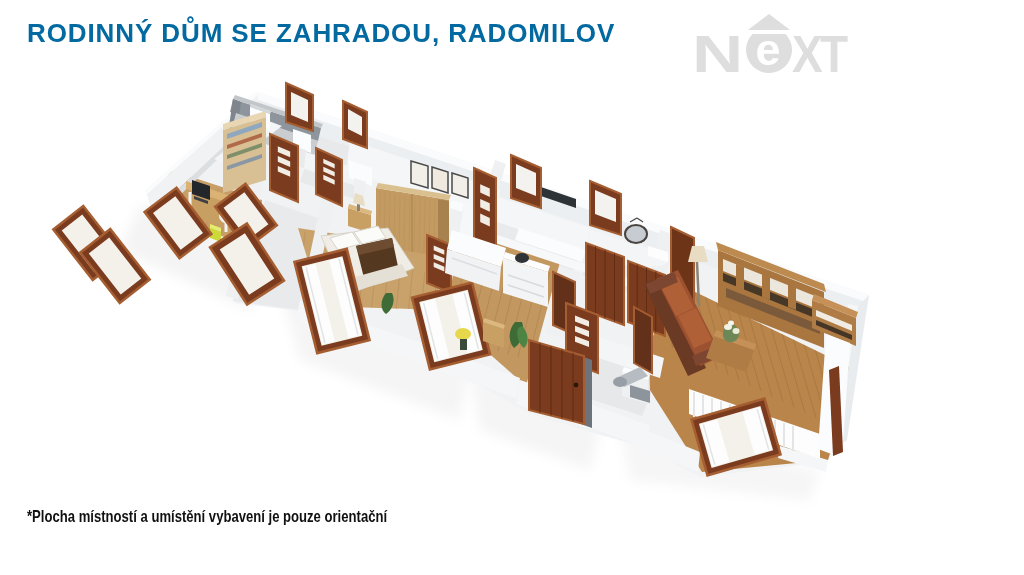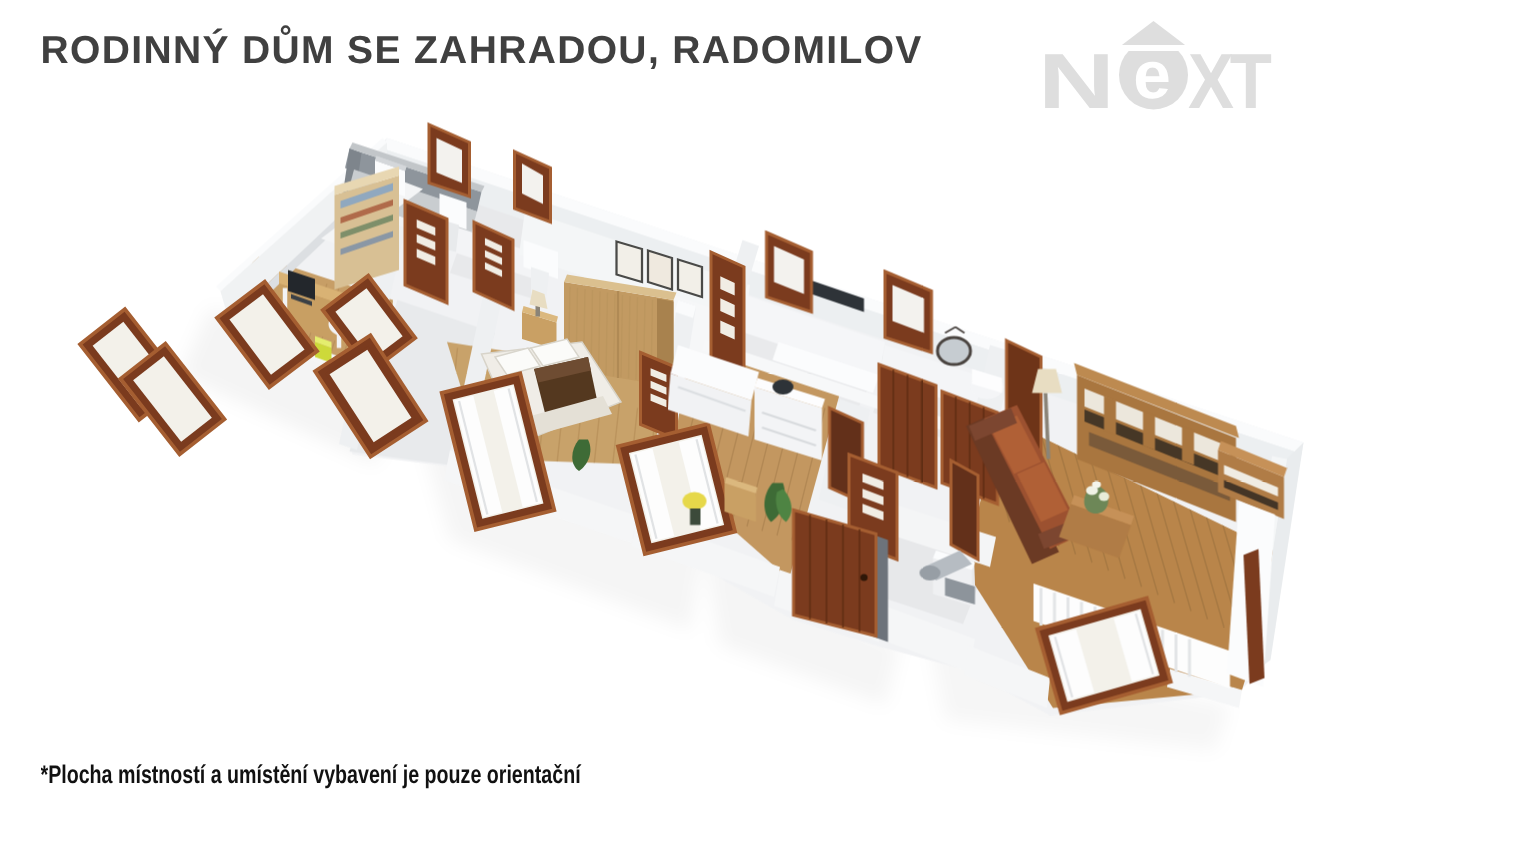--- a/index.html
+++ b/index.html
@@ -1,16 +1,16 @@
 <!DOCTYPE html>
 <html><head><meta charset="utf-8">
 <style>
 html,body{margin:0;padding:0;background:#ffffff;width:1024px;height:575px;overflow:hidden}
 body{font-family:"Liberation Sans",sans-serif;position:relative}
-.title{position:absolute;left:27px;top:18px;font-size:26px;font-weight:bold;color:#404040;letter-spacing:0.9px;white-space:nowrap}
+.title{position:absolute;left:27px;top:18px;font-size:26px;font-weight:bold;color:#0369a1;letter-spacing:0.9px;white-space:nowrap}
 .foot{position:absolute;left:27px;top:507px;font-size:17px;font-weight:bold;color:#111;white-space:nowrap;transform:scaleX(0.77);transform-origin:left}
 </style></head>
 <body>
 
 <div class="title">RODINNÝ DŮM SE ZAHRADOU, RADOMILOV</div>
 
 <svg style="position:absolute;left:0;top:0" width="1024" height="575" viewBox="0 0 1024 575">
 <defs>
       <filter id="blur1" x="-30%" y="-30%" width="160%" height="160%">
         <feGaussianBlur stdDeviation="6"></feGaussianBlur>

